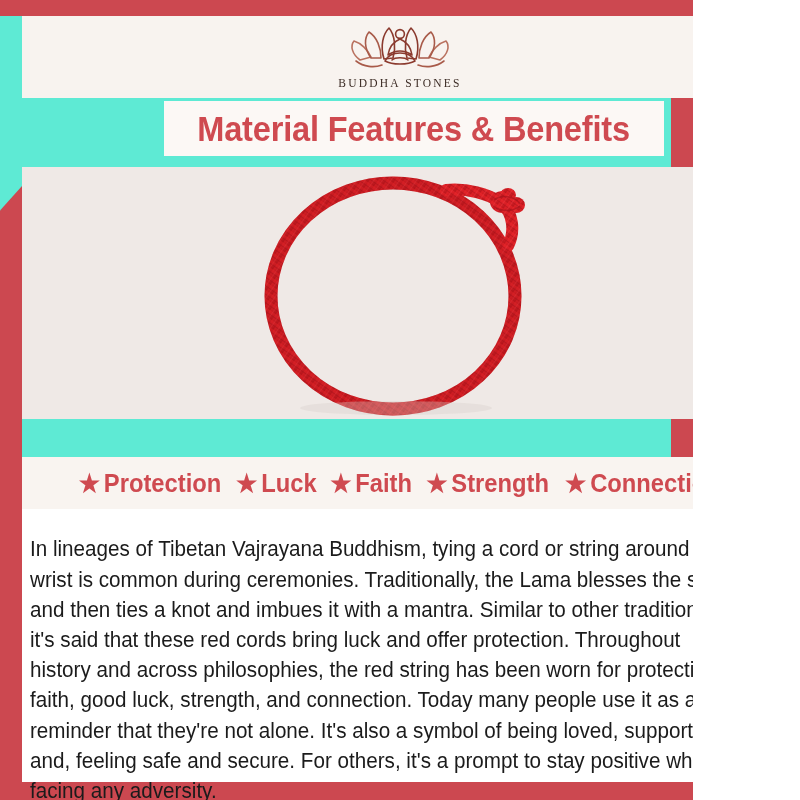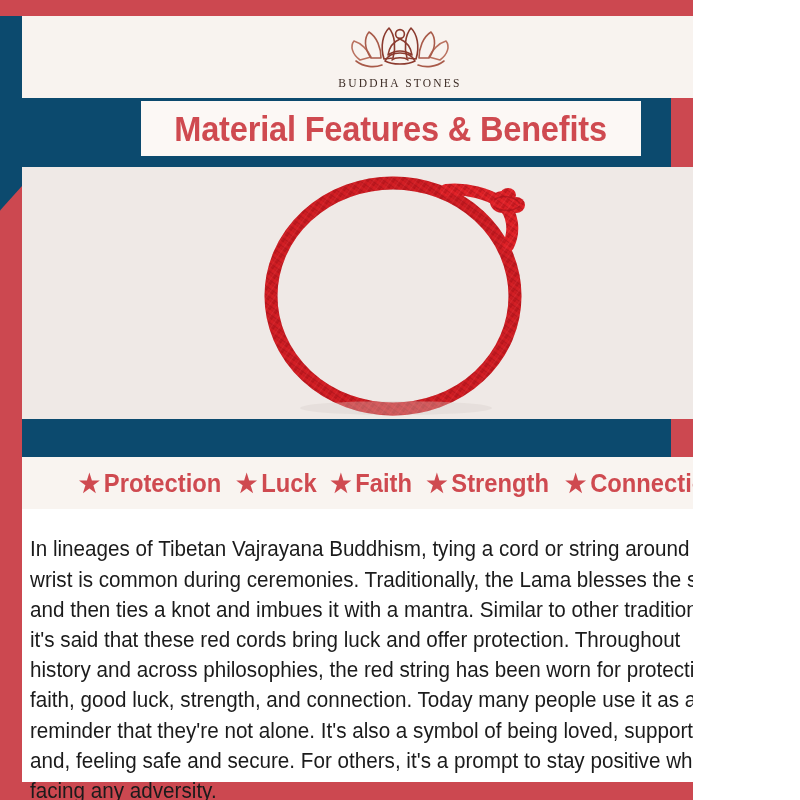--- a/index.html
+++ b/index.html
@@ -5,21 +5,21 @@
   html, body {
     margin: 0;
     padding: 0;
     background: #ffffff;
   }
   #infographic {
     position: relative;
     width: 693px;
     height: 800px;
     overflow: hidden;
-    background: #0c4a6e;
+    background: #5eead4;
     font-family: "Liberation Sans", sans-serif;
   }
 
   
   .frame-top {
     position: absolute;
     top: 0; left: 0;
     width: 800px; height: 16px;
     background: #cc4850;
   }
@@ -68,21 +68,21 @@
     font-size: 11.5px;
     letter-spacing: 2.2px;
     color: #3b2b24;
     font-family: "Liberation Serif", serif;
     font-weight: 400;
   }
 
   
   .title-band {
     position: absolute;
-    top: 101px; left: 141px;
+    top: 101px; left: 164px;
     width: 500px;
     height: 55px;
     background: #fcf8f5;
     display: flex;
     align-items: center;
     justify-content: center;
   }
   .title-text {
     font-size: 35px;
     font-weight: 700;

